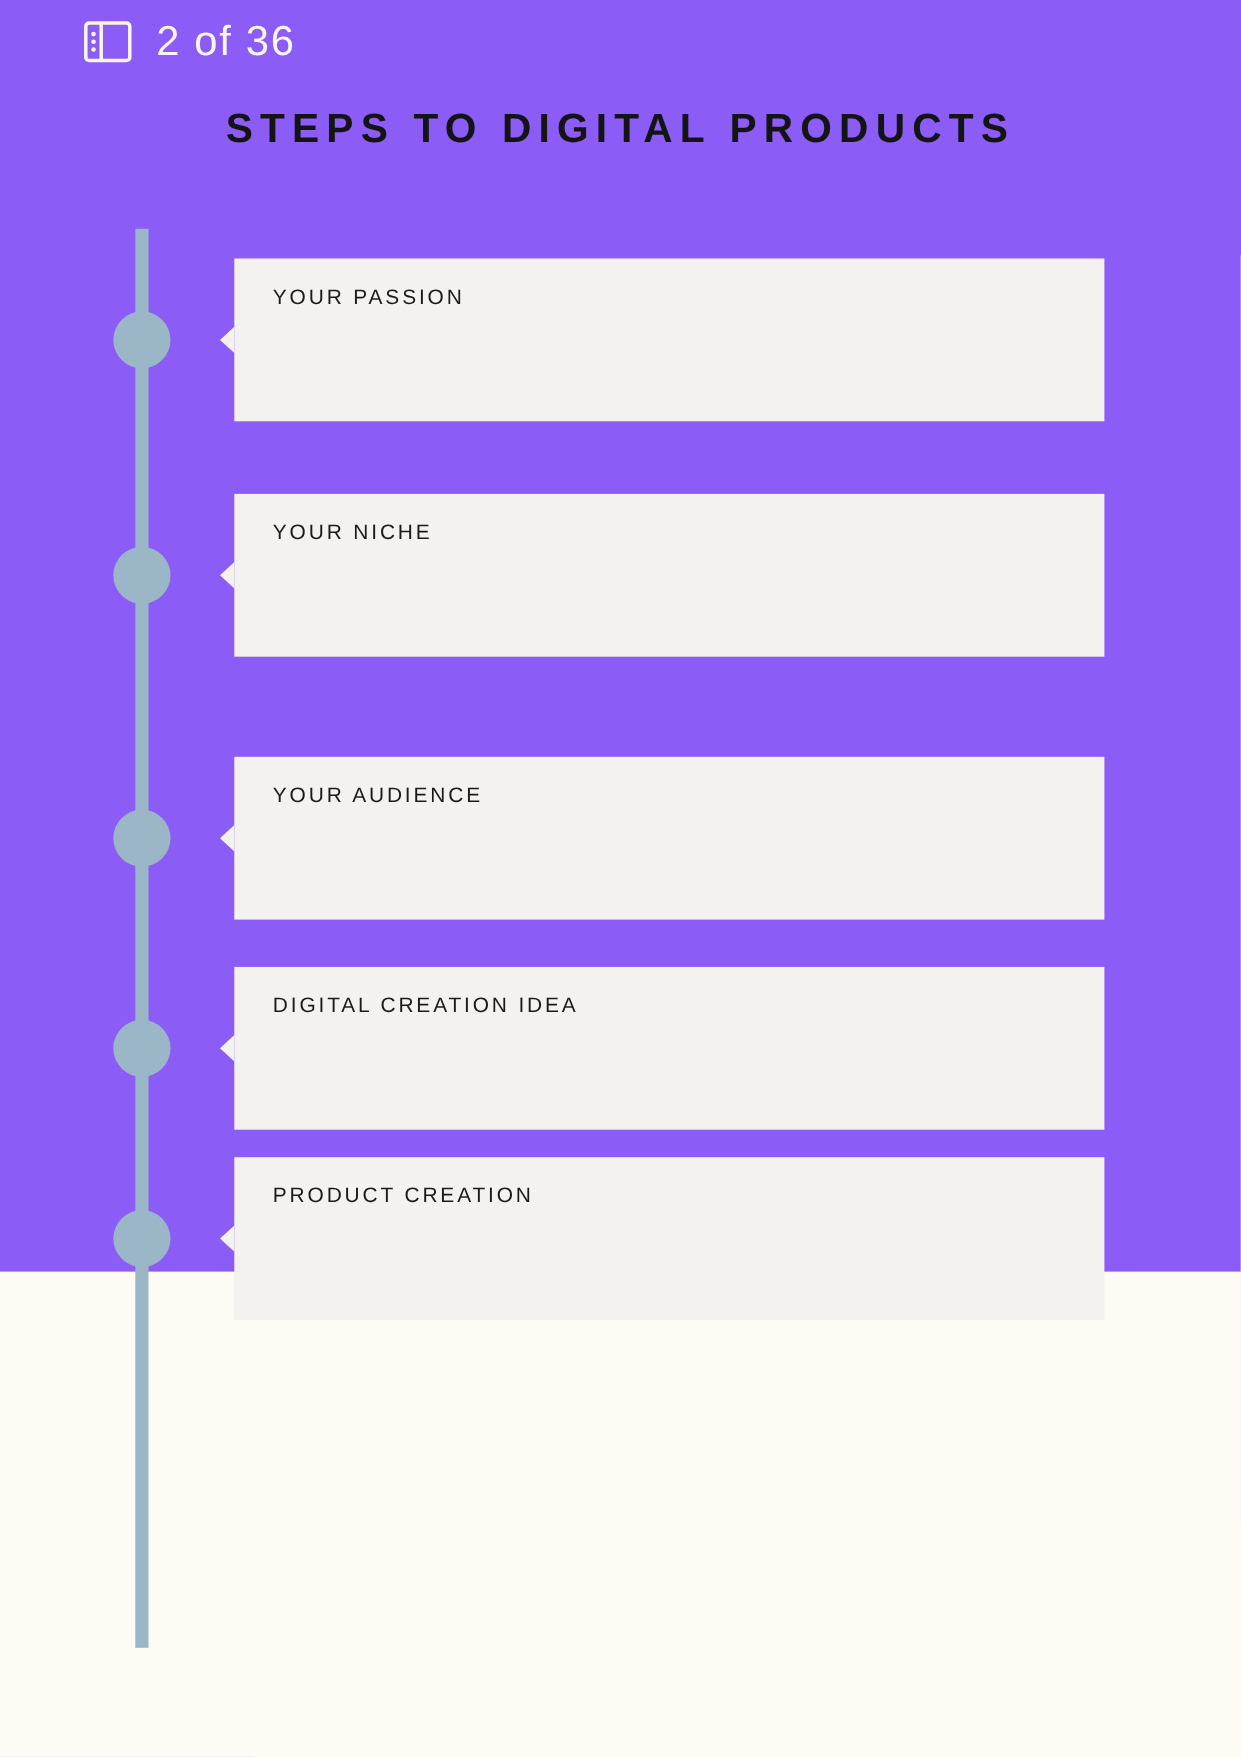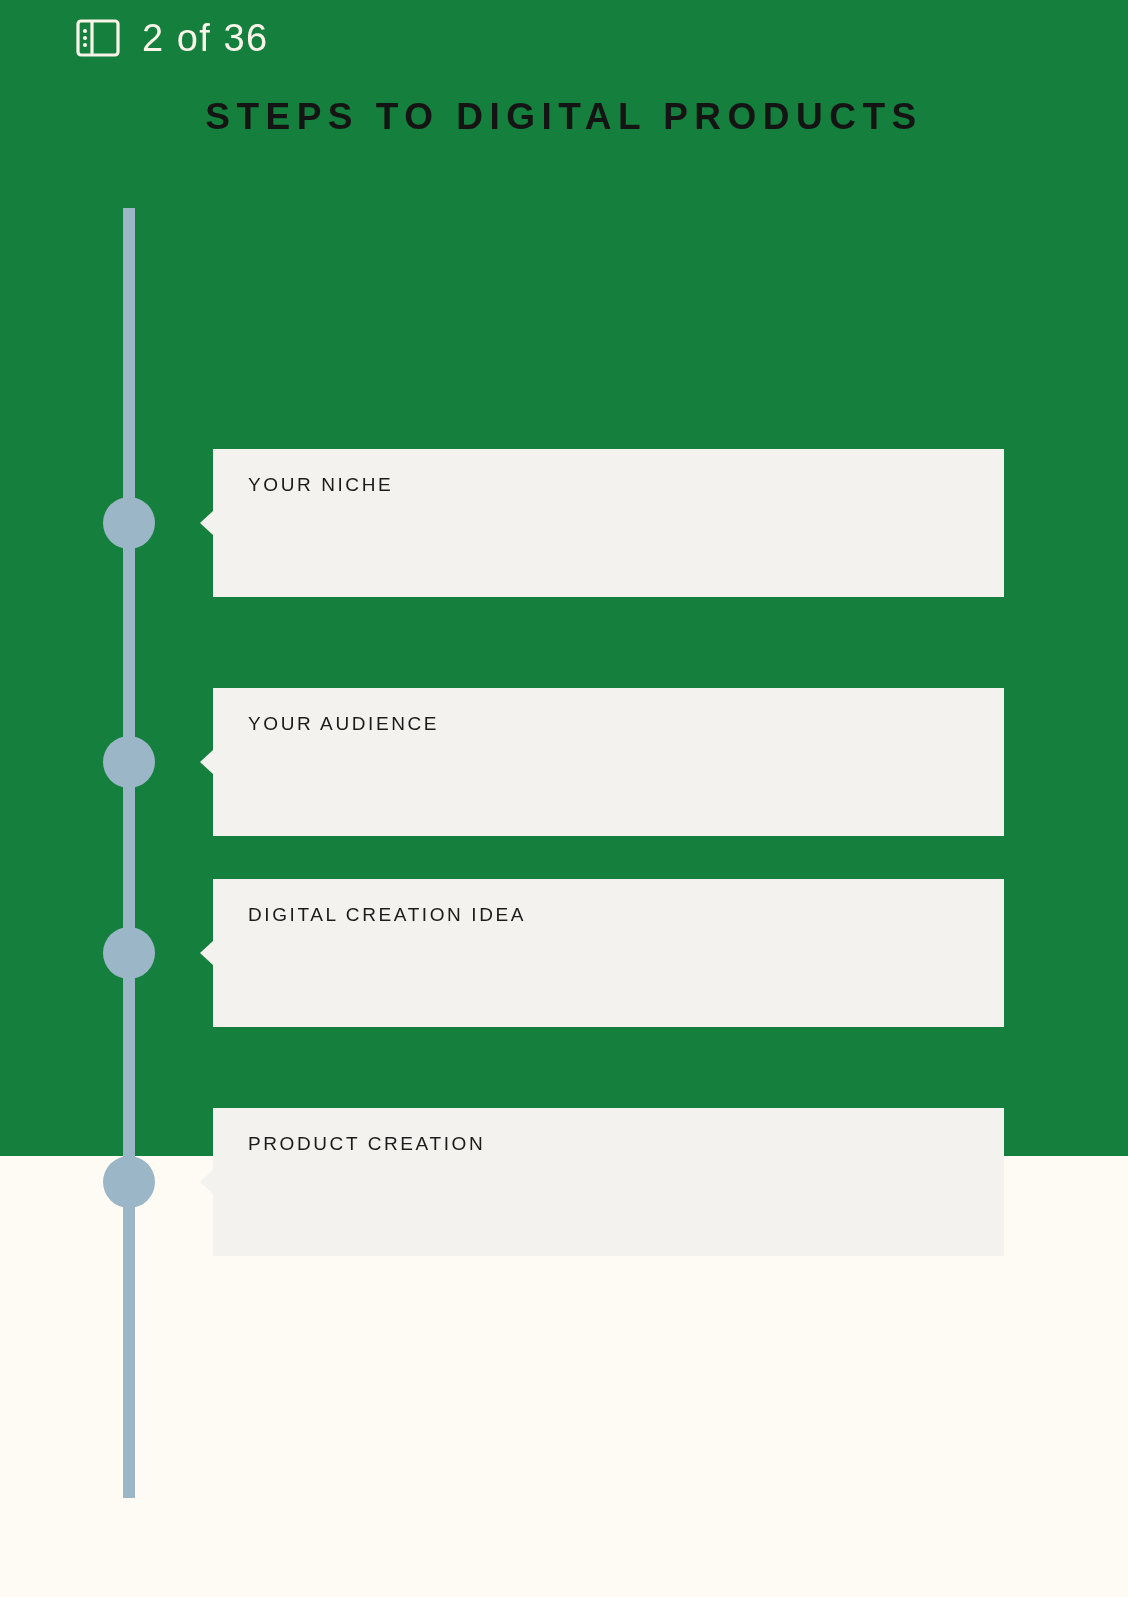--- a/index.html
+++ b/index.html
@@ -9,21 +9,21 @@
     height:1597px;
     background:#FEFBF4;
     font-family:"Liberation Sans", sans-serif;
     overflow:hidden;
   }
 
   #page {
     position:relative;
     width:1128px;
     height:1156px;
-    background:#15803d;
+    background:#8b5cf6;
   }
 
   
   #watermark {
     position:absolute;
     left:74px;
     top:14px;
     display:flex;
     align-items:center;
     gap:20px;
@@ -131,20 +131,27 @@
         <circle cx="11" cy="31" r="2.1" fill="#FAF4E9"></circle>
       </svg>
     </span>
     <span class="wm-label">2 of 36</span>
   </div>
 
   <h1 id="page-title">STEPS TO DIGITAL PRODUCTS</h1>
 
   <div id="timeline-line"></div>
 
+  <div class="step" style="top:235px;">
+    <div class="step-dot"></div>
+    <div class="step-card">
+      <div class="step-pointer"></div>
+      <div class="step-label">YOUR PASSION</div>
+    </div>
+  </div>
 
   <div class="step" style="top:449px;text-align:center;">
     <div class="step-dot"></div>
     <div class="step-card">
       <div class="step-pointer"></div>
       <div class="step-label">YOUR NICHE</div>
     </div>
   </div>
 
   <div class="step" style="top:688px;text-align:right;">
@@ -156,21 +163,21 @@
   </div>
 
   <div class="step" style="top:879px;">
     <div class="step-dot"></div>
     <div class="step-card">
       <div class="step-pointer"></div>
       <div class="step-label">DIGITAL CREATION IDEA</div>
     </div>
   </div>
 
-  <div class="step" style="top:1108px;padding-left:43px;">
+  <div class="step" style="top:1052px;padding-left:43px;">
     <div class="step-dot"></div>
     <div class="step-card">
       <div class="step-pointer"></div>
       <div class="step-label">PRODUCT CREATION</div>
     </div>
   </div>
 
 
 </div>
 

